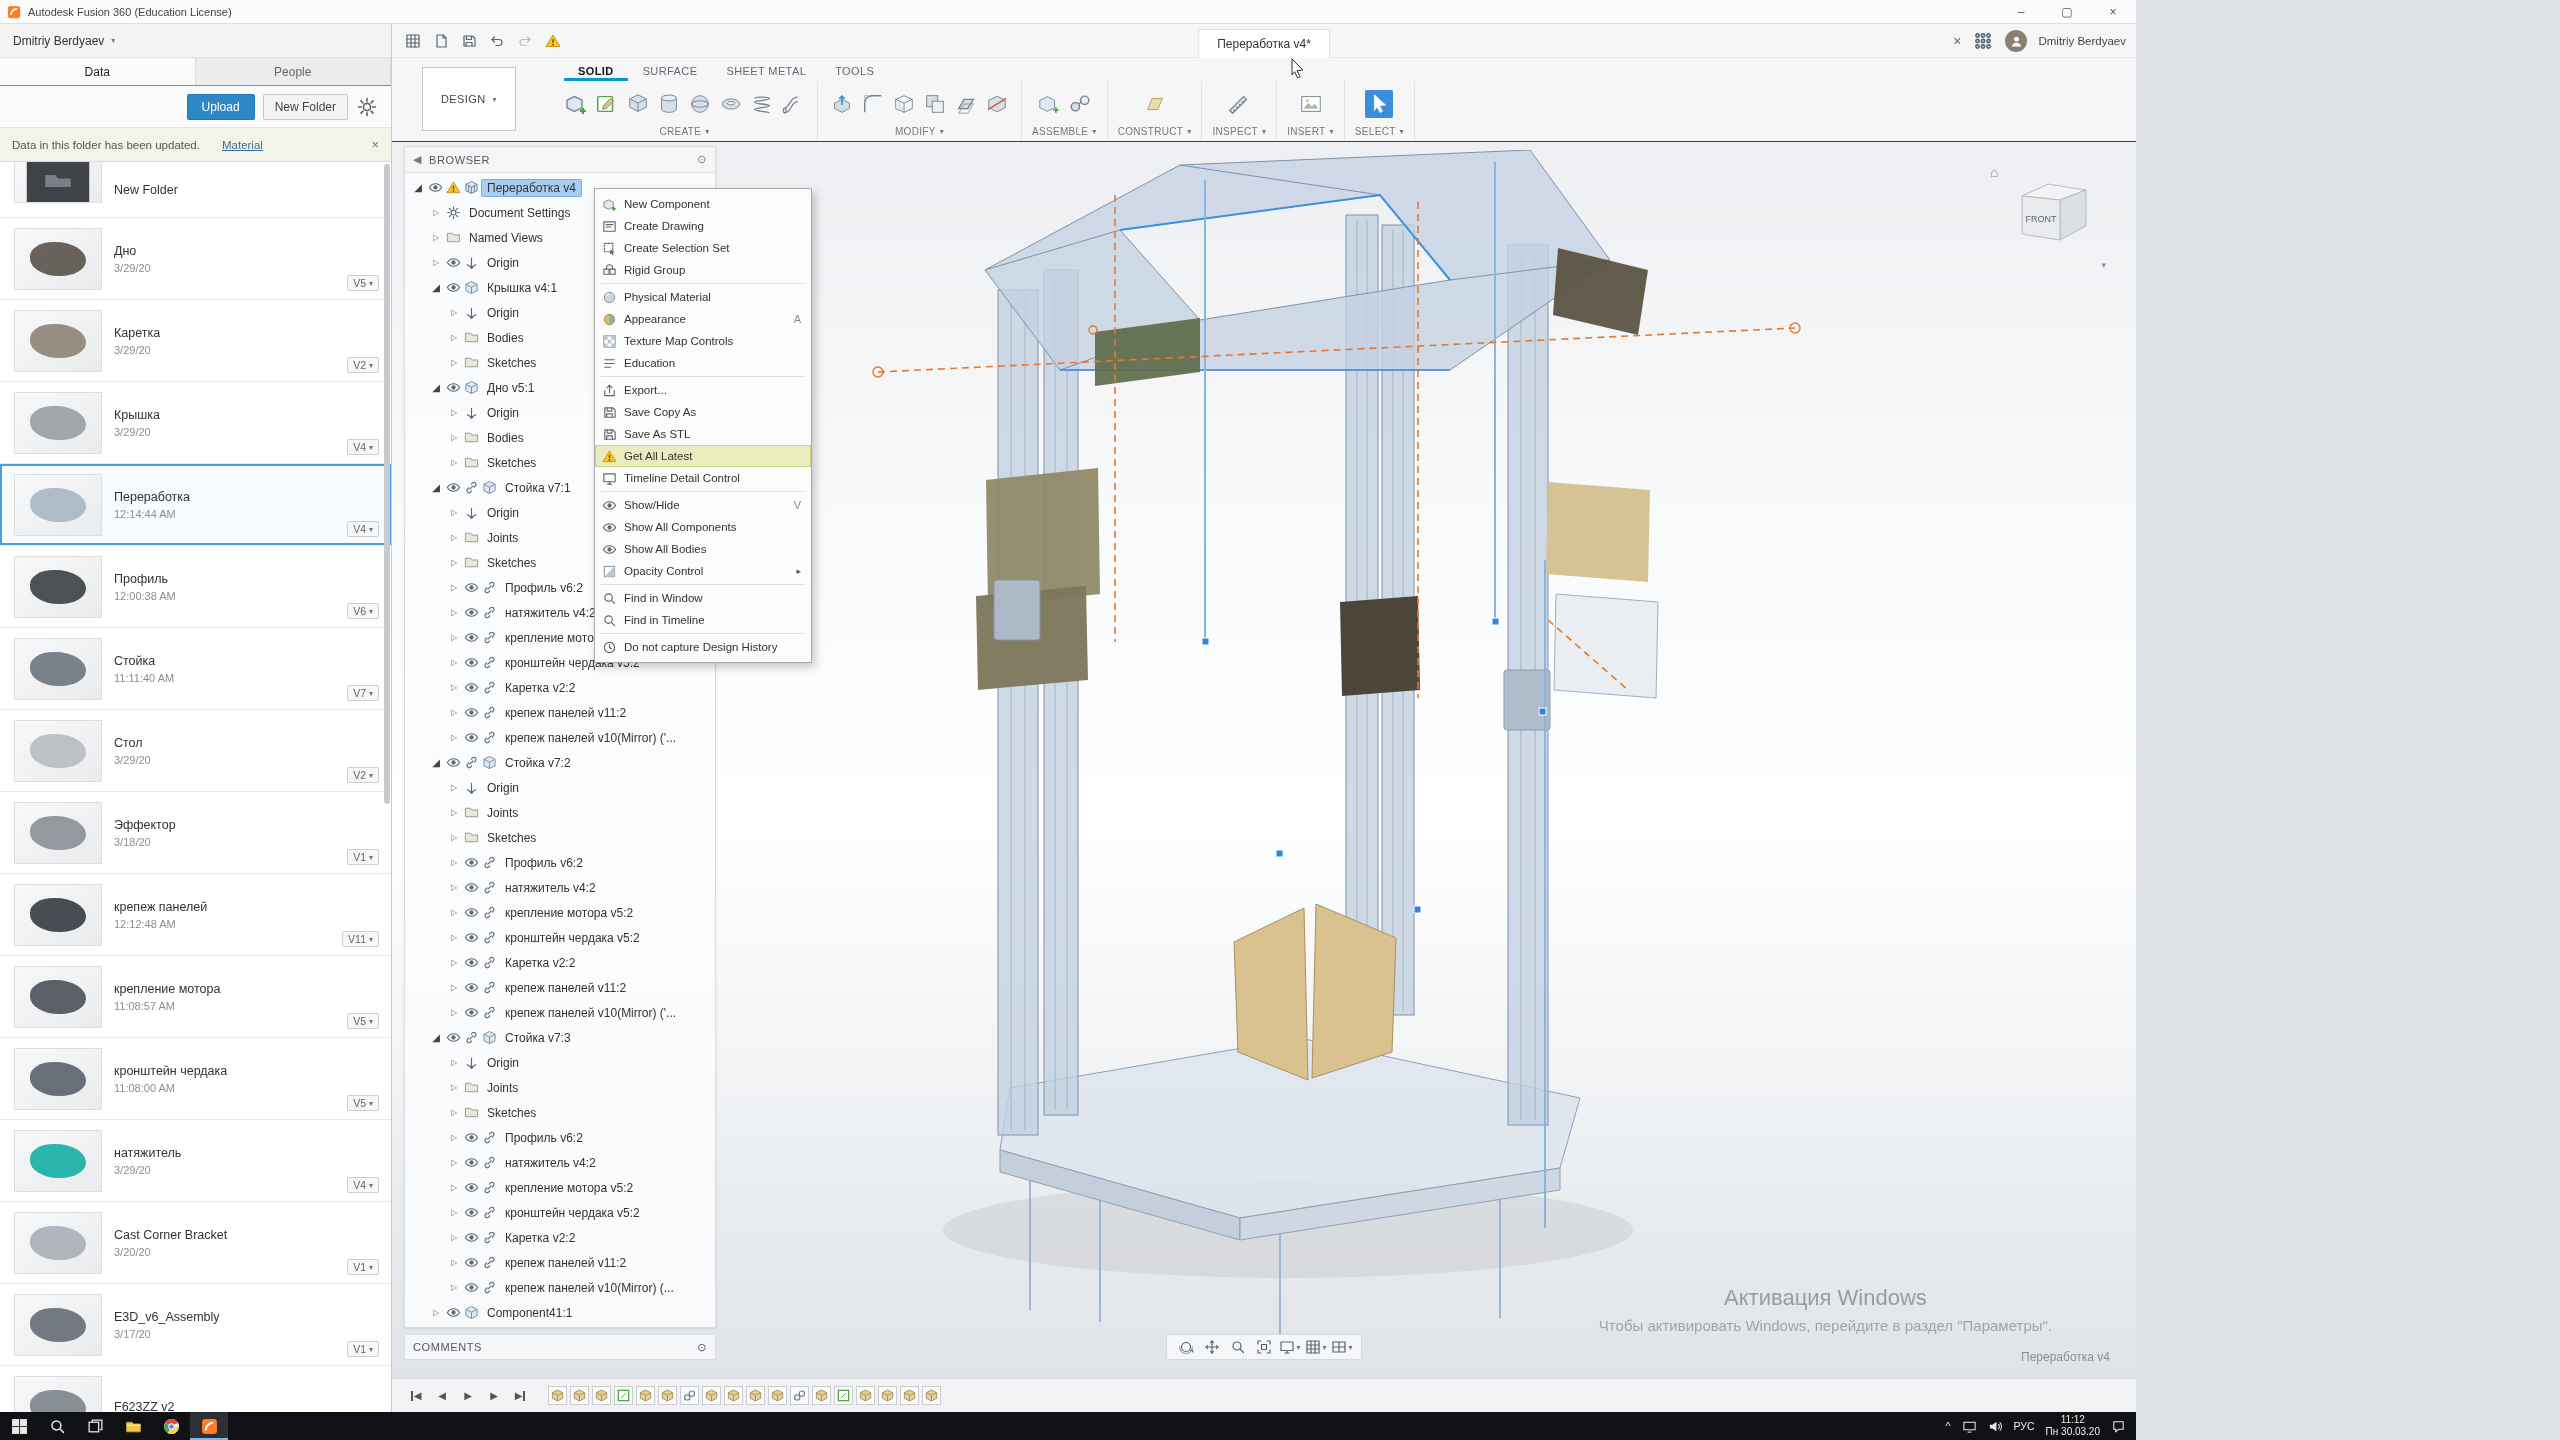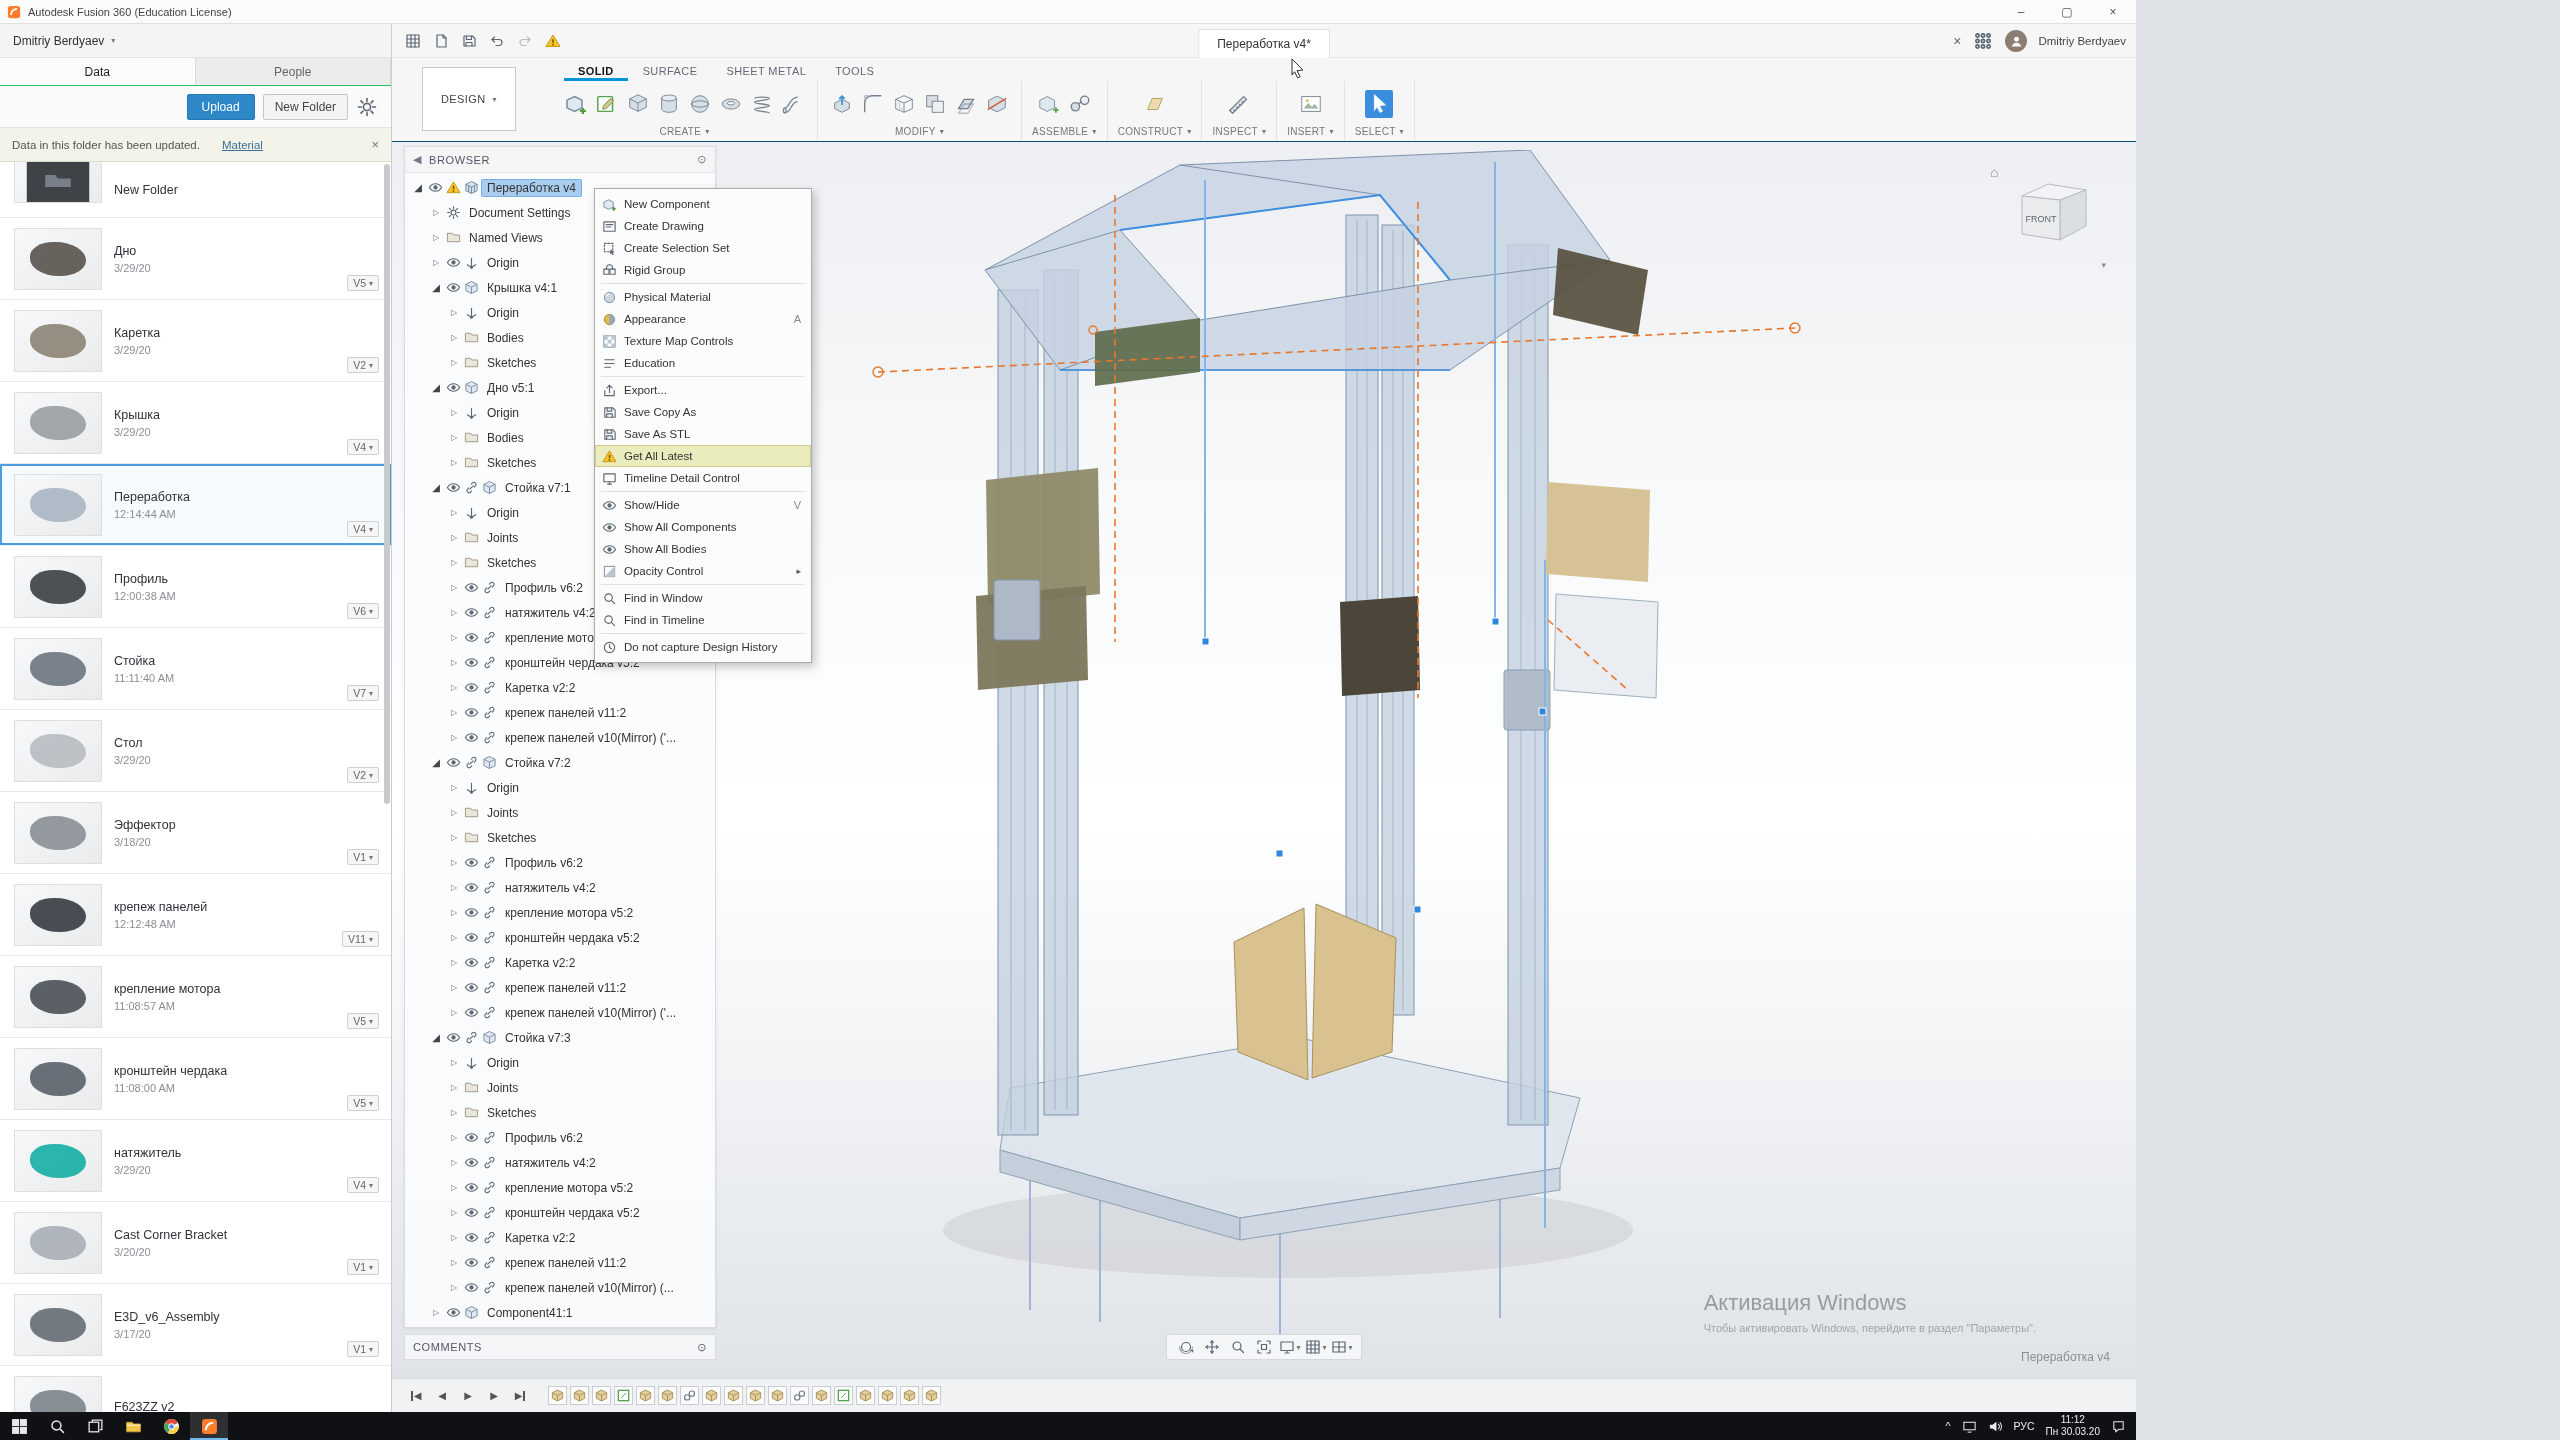--- a/index.html
+++ b/index.html
@@ -72,23 +72,23 @@
 .canvas{position:absolute;left:392px;right:0;top:142px;bottom:62px;overflow:hidden;z-index:1;
 background:linear-gradient(180deg,#edeff2 0%,#f8fafb 32%,#ffffff 55%,#eaedf0 85%,#dfe3e7 100%)}
 .model{position:absolute;left:466px;top:8px;width:1010px;height:1190px}
 .viewcube{position:absolute;right:28px;top:20px;width:118px;height:110px}
 .vc-home{position:absolute;left:0;top:2px;font-size:14px;color:#8a9096}
 .vc-caret{position:absolute;right:2px;bottom:2px;font-size:9px;color:#8a9096}
 .nav-bar{position:absolute;left:50%;transform:translateX(-50%);bottom:18px;height:26px;display:flex;align-items:center;gap:4px;padding:0 8px;background:rgba(246,247,248,.92);border:1px solid #d5d8db;border-radius:3px}
 .nav-btn{width:22px;height:22px;display:inline-flex;align-items:center;justify-content:center;gap:1px}
 .nav-btn .ic{width:16px;height:16px}
 .status-doc{position:absolute;right:26px;bottom:14px;font-size:12px;color:#8b9096}
-.watermark{position:absolute;right:100px;bottom:44px;text-align:left;pointer-events:none}
+.watermark{position:absolute;right:84px;bottom:44px;text-align:center;pointer-events:none}
 .wm1{font-size:22px;color:rgba(105,110,115,.62)}
-.wm2{font-size:11px;color:rgba(105,110,115,.55);margin-top:6px}
+.wm2{font-size:15px;color:rgba(105,110,115,.55);margin-top:6px}
 
 
 .browser{position:absolute;left:404px;top:146px;width:312px;z-index:20;background:rgba(251,252,253,.9);border:1px solid #d8dcdf;box-shadow:0 1px 3px rgba(0,0,0,.08)}
 .panel-head{height:26px;display:flex;align-items:center;gap:7px;padding:0 8px;font-size:11px;letter-spacing:.6px;color:#556;background:rgba(243,245,246,.95);border-bottom:1px solid #e3e6e8}
 .panel-head .spacer{flex:1}
 .panel-head .ph-ic{color:#778;font-size:11px}
 .tree{padding:2px 0}
 .trow{height:25px;display:flex;align-items:center;gap:3px;font-size:12px;color:#333;white-space:nowrap;overflow:hidden}
 .exp{width:14px;flex:none;font-size:8px;color:#777;display:inline-flex;justify-content:center}
 .exp.open{color:#444;font-size:10px}

